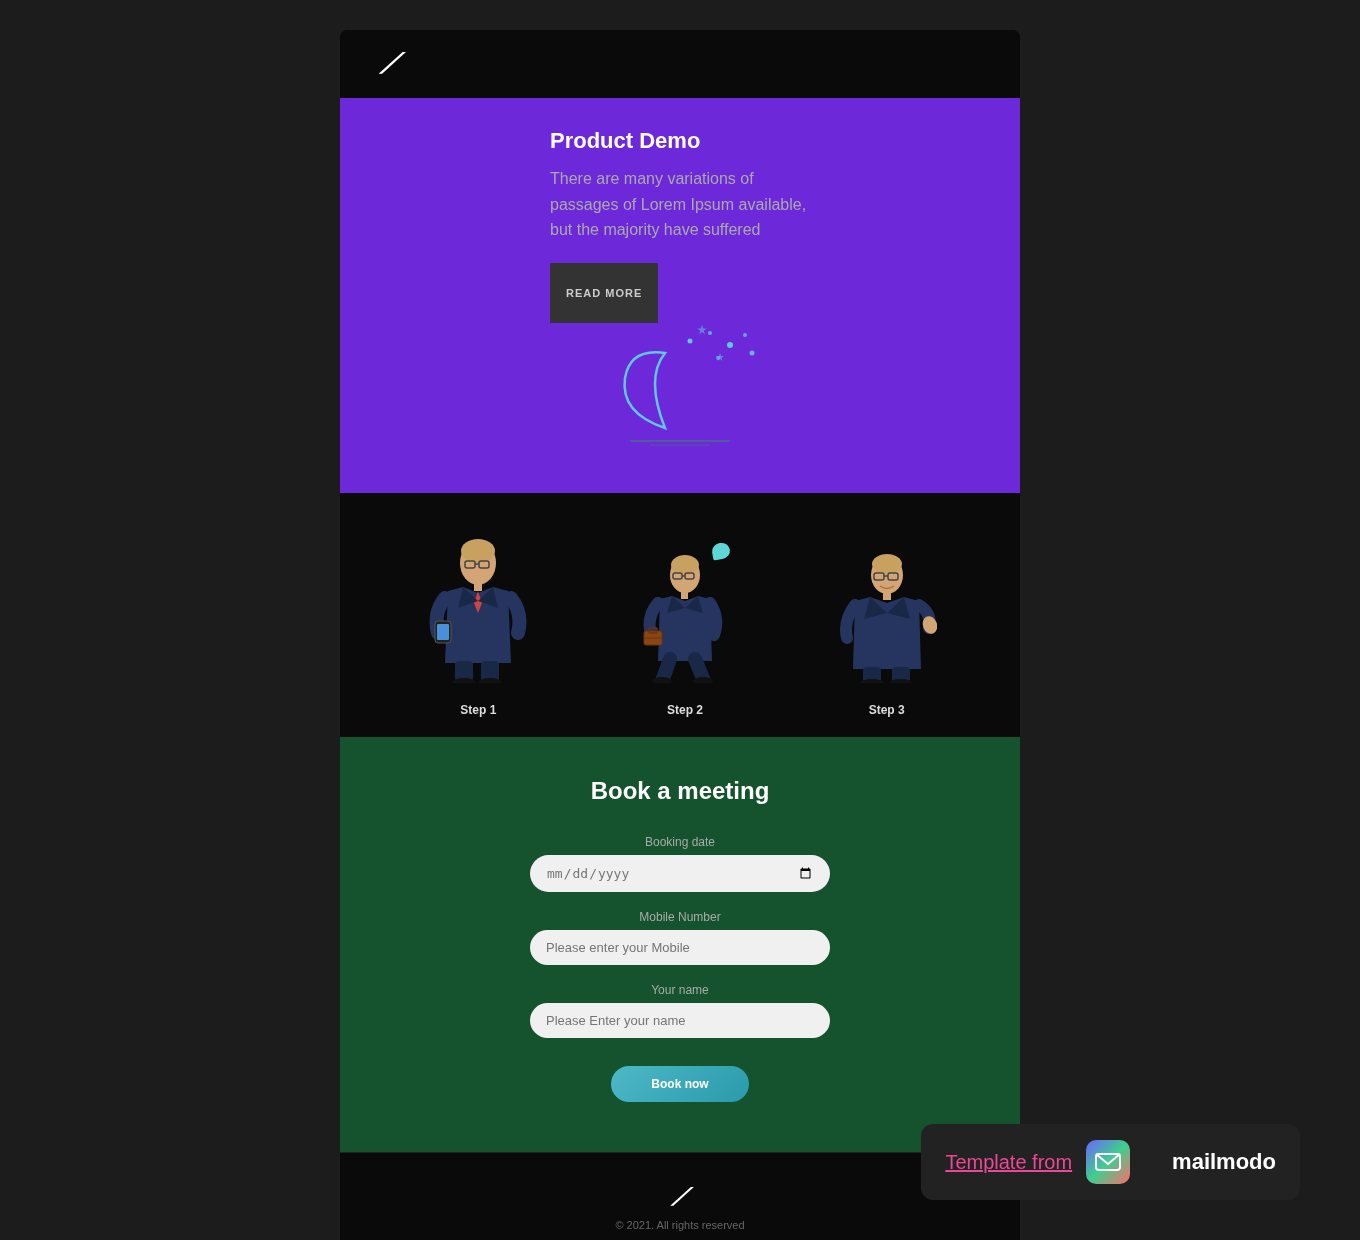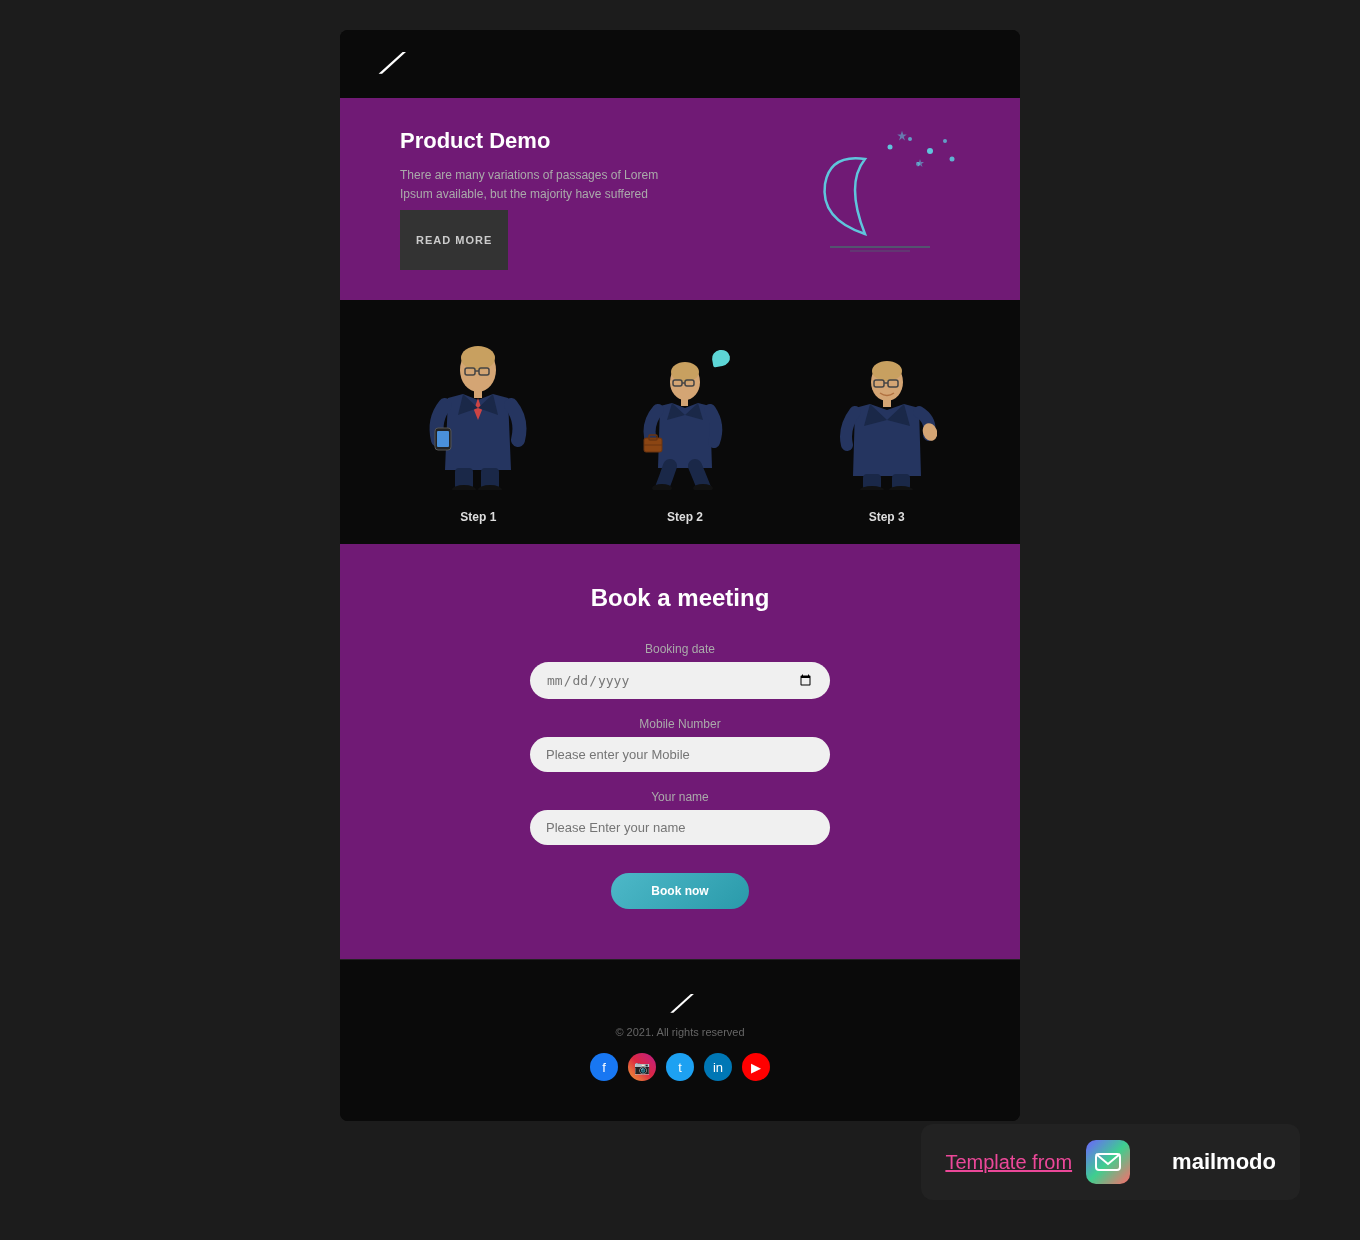--- a/index.html
+++ b/index.html
@@ -31,44 +31,45 @@
     .logo-icon {
       color: white;
       font-size: 28px;
       font-weight: bold;
       font-style: italic;
       line-height: 1;
     }
 
     
     .hero-section {
-      background: #701a75;
+      background: #6d28d9;
       padding: 30px 60px;
       display: flex;
       align-items: center;
       justify-content: space-between;
+      flex-direction: column;
     }
 
     .hero-text {
       flex: 1;
       max-width: 260px;
     }
 
     .hero-title {
       color: #ffffff;
       font-size: 22px;
       font-weight: bold;
       margin-bottom: 12px;
     }
 
     .hero-description {
       color: #aaaaaa;
-      font-size: 12px;
+      font-size: 16px;
       line-height: 1.6;
-      margin-bottom: 6px;
+      margin-bottom: 20px;
     }
 
     .read-more-btn {
       background: #333;
       color: #cccccc;
       border: none;
       padding: 24px 16px;
       font-size: 11px;
       font-weight: bold;
       letter-spacing: 1px;
@@ -122,21 +123,21 @@
 
     .step-label {
       color: #dddddd;
       font-size: 12px;
       font-weight: 600;
       text-align: center;
     }
 
     
     .booking-section {
-      background: #701a75;
+      background: #14532d;
       padding: 40px 80px 50px;
       text-align: center;
     }
 
     .booking-title {
       color: #ffffff;
       font-size: 24px;
       font-weight: bold;
       margin-bottom: 30px;
     }

